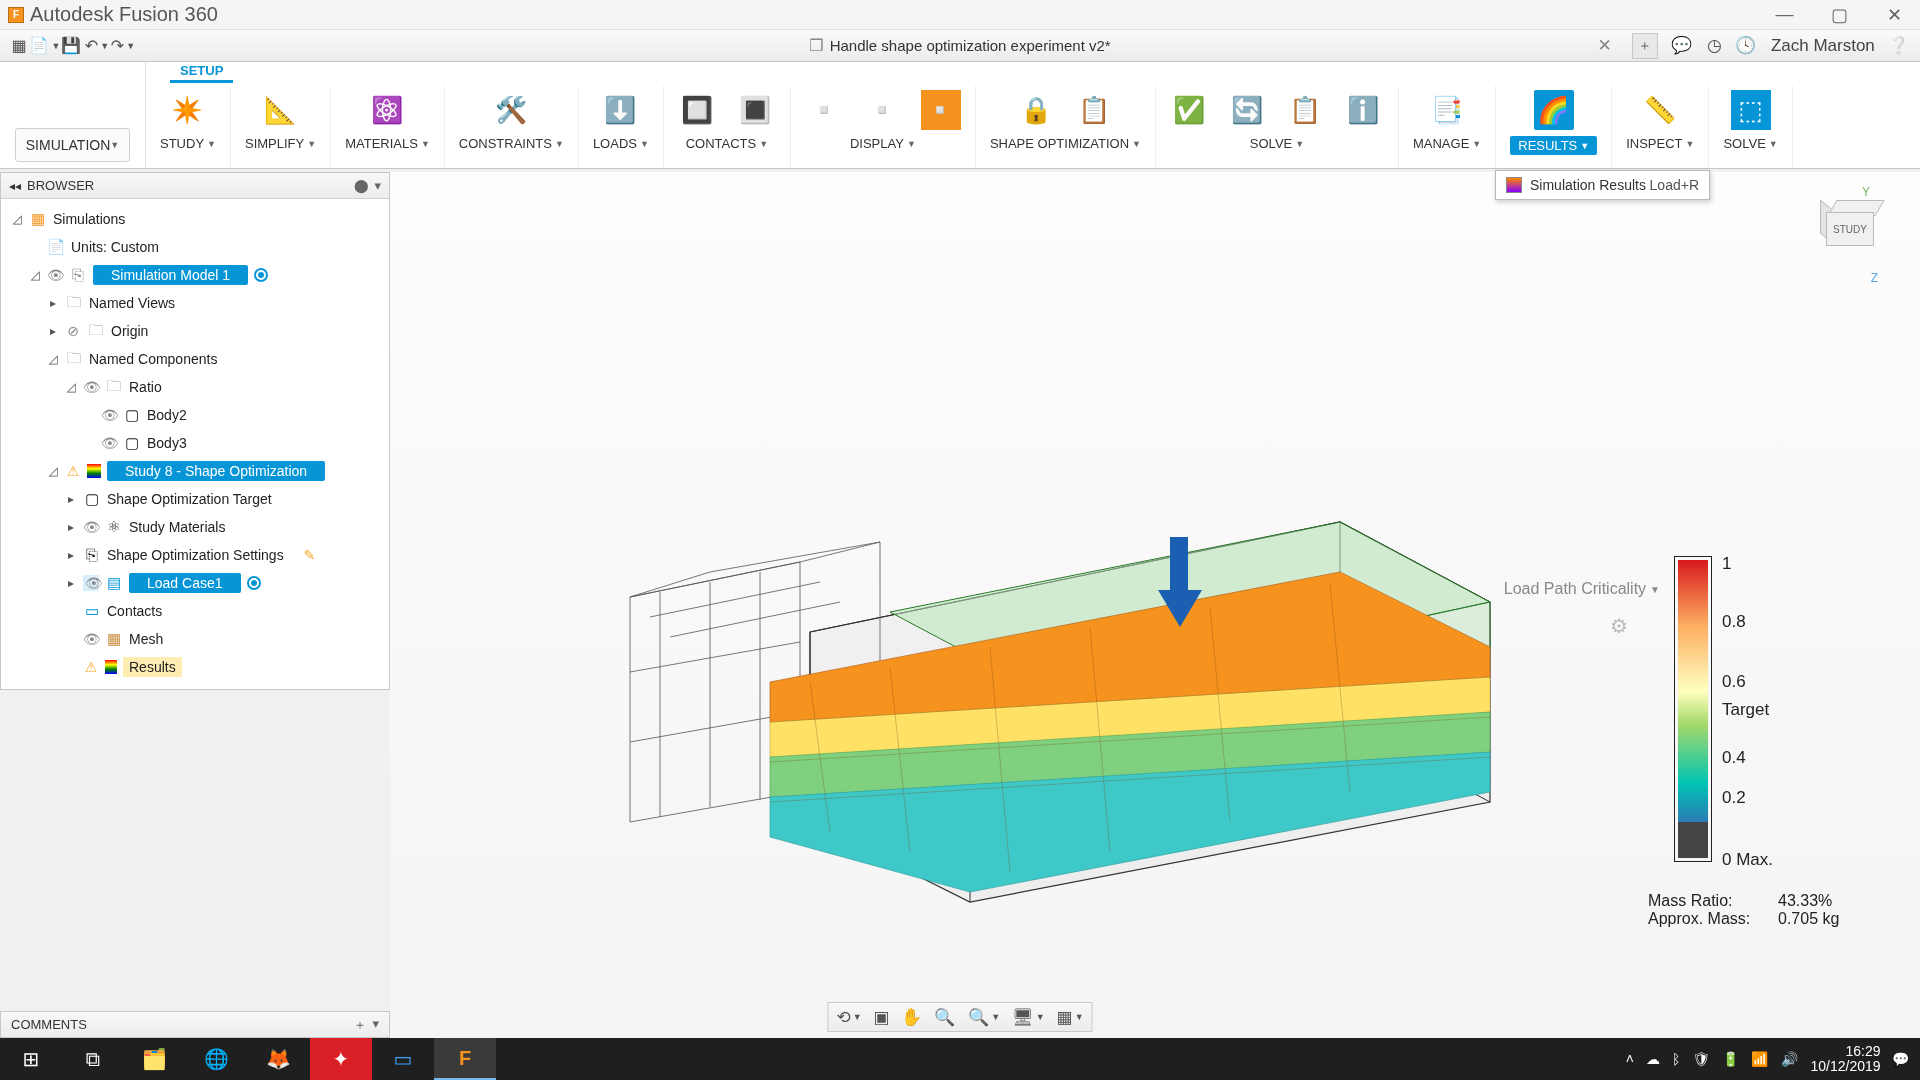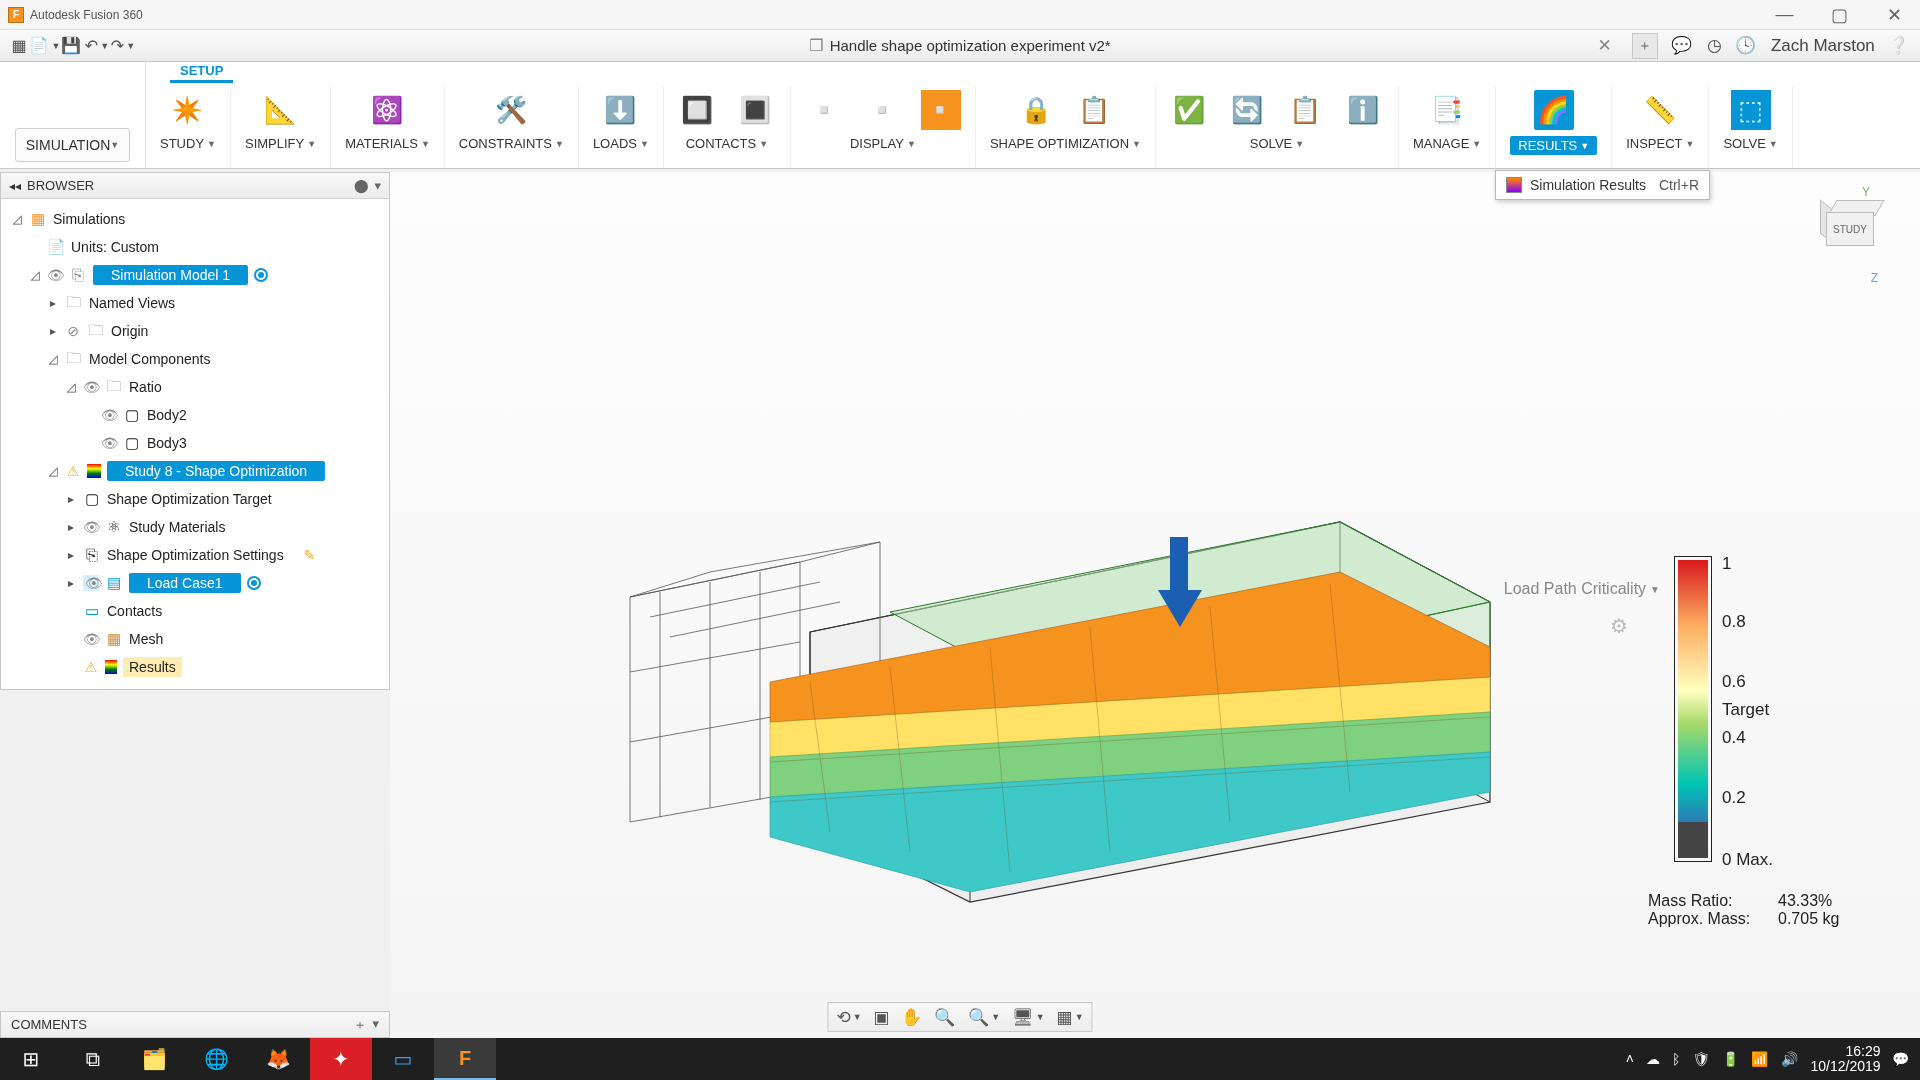--- a/index.html
+++ b/index.html
@@ -1,21 +1,21 @@
 <!DOCTYPE html>
 <html><head>
 <meta charset="utf-8">
 <style>
   * { box-sizing: border-box; margin: 0; padding: 0; font-family: "Segoe UI", Arial, sans-serif; }
   body { width: 1920px; height: 1080px; background: #f0f0f0; overflow: hidden; font-size: 14px; color: #333; position: relative; }
 
   
   .titlebar { height: 30px; background: #f5f5f5; border-bottom: 1px solid #e0e0e0; display: flex; align-items: center; padding: 0 8px; }
   .titlebar .app-icon { width:16px; height:16px; background:#f6921e; border:1px solid #b96e13; margin-right:6px; display:flex; align-items:center; justify-content:center; font-size:10px; font-weight:bold; color:#fff;}
-  .titlebar .title { font-size: 12px; color:#555; }
+  .titlebar .title { font-size: 20px; color:#555; }
   .titlebar .win-controls { margin-left:auto; display:flex; gap:20px; color:#666; font-size:18px; }
   .titlebar .win-controls span { width:35px; text-align:center; cursor:default; }
 
   
   .qatbar { height: 32px; background: linear-gradient(#fbfbfb,#ebebeb); border-bottom:1px solid #c7c7c7; display:flex; align-items:center; padding-left:6px; position:relative; }
   .qatbar .qbtn { width:26px; height:24px; display:flex; align-items:center; justify-content:center; color:#555; font-size:16px; }
   .qatbar .qbtn .caret { font-size:9px; margin-left:2px; }
   .qatbar .doc-tab { position:absolute; left:50%; transform:translateX(-50%); display:flex; align-items:center; gap:6px; font-size:15px; color:#333; }
   .qatbar .doc-tab .cube-icon { color:#888; font-size:16px;}
   .qatbar .right-cluster { margin-left:auto; display:flex; align-items:center; gap:14px; padding-right:10px; color:#555; }
@@ -371,21 +371,21 @@
       </div>
     <div class="tree-row indent2">
         <span class="tri caretr"></span>
         <span class="eye">⊘</span>
         <span class="nico folder-ico">🗀</span>
         <span>Origin</span>
       </div>
     <div class="tree-row indent2">
         <span class="tri">◿</span>
         <span class="nico folder-ico">🗀</span>
-        <span>Model Components</span>
+        <span>Named Components</span>
       </div>
     <div class="tree-row indent3">
         <span class="tri">◿</span>
         <span class="eye">👁</span>
         <span class="nico folder-ico">🗀</span>
         <span>Ratio</span>
       </div>
     <div class="tree-row indent4">
         <span class="tri"></span>
         <span class="eye">👁</span>
@@ -443,21 +443,21 @@
         <span class="warn-ico">⚠</span>
         <span class="nico" style="background:linear-gradient(red,yellow,green,blue);width:12px;height:14px;"></span>
         <span class="hl">Results</span>
       </div>
   </div>
 </div>
 
 <div class="results-tip">
   <div class="tip-icon"></div>
   <span>Simulation Results</span>
-  <span class="shortcut">Ctrl+R</span>
+  <span class="shortcut">Load+R</span>
 </div>
 
 <div class="viewcube">
   <span class="axis-y">Y</span>
   <div class="cube">
     <div class="face side"></div>
     <div class="face top"></div>
     <div class="face front">STUDY</div>
   </div>
   <span class="axis-z">Z</span>
@@ -469,21 +469,21 @@
 </div>
 <div class="gear-btn">⚙</div>
 
 <div class="legend">
   <div class="bar-border"></div>
   <div class="bar"></div>
   <div class="tick" style="top:-6px">1</div>
   <div class="tick" style="top:52px">0.8</div>
   <div class="tick" style="top:112px">0.6</div>
   <div class="tick" style="top:140px">Target</div>
-  <div class="tick" style="top:168px">0.4</div>
+  <div class="tick" style="top:188px">0.4</div>
   <div class="tick" style="top:228px">0.2</div>
   <div class="tick" style="top:290px">0 Max.</div>
 </div>
 
 <div class="mass-info">
   <div class="row">
       <span class="lbl">Mass Ratio:</span>
       <span>43.33%</span>
     </div>
   <div class="row">

